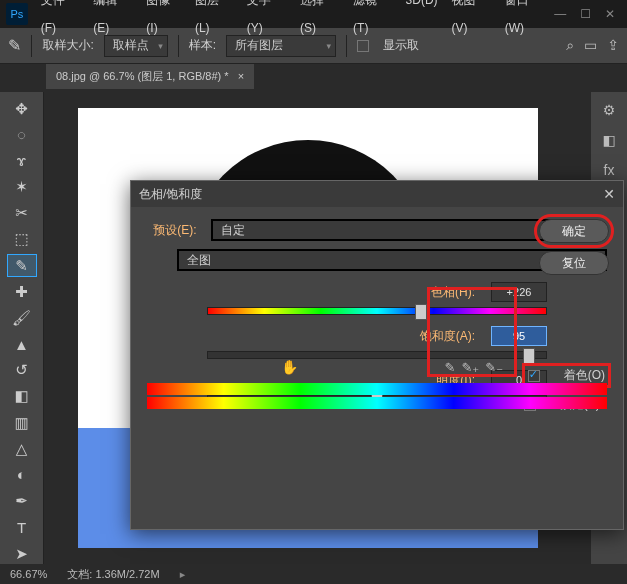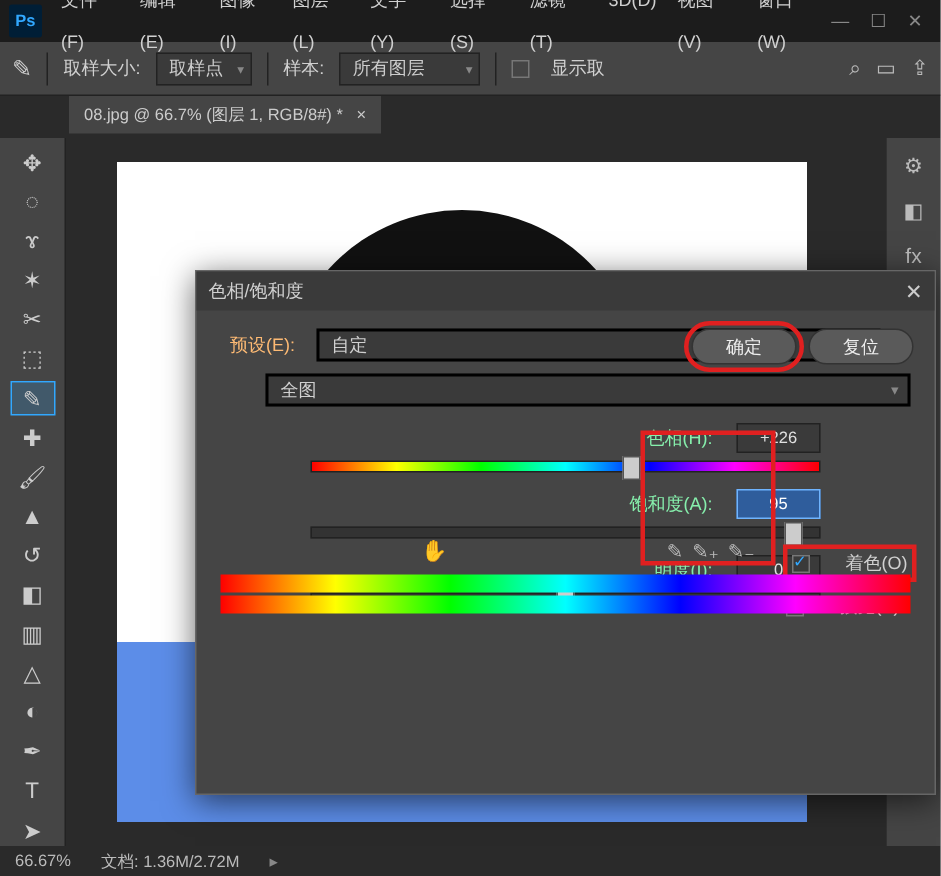--- a/index.html
+++ b/index.html
@@ -12,21 +12,21 @@
   overflow: hidden;
   position: relative;
 }
 .titlebar {
   height: 28px; background: #1c1c1c;
   display: flex; align-items: center;
 }
 .ps-logo {
   width: 22px; height: 22px; margin: 0 6px;
   background: #001e36; color: #31a8ff;
-  font-weight: bold; font-size: 11px;
+  font-weight: normal; font-size: 11px;
   display: flex; align-items: center; justify-content: center;
   border-radius: 2px;
 }
 .menubar { display: flex; }
 .menubar span { padding: 0 7px; line-height: 28px; cursor: default; }
 .winbtns { margin-left: auto; display: flex; gap: 14px; padding-right: 12px; color: #888; }
 .optbar {
   height: 36px; background: #454545;
   display: flex; align-items: center; padding: 0 8px; gap: 10px;
   border-bottom: 1px solid #222;
@@ -85,30 +85,30 @@
 .preset-sel {
   flex:1; height:22px; background:#3a3a3a; border:2px solid #000000;
   display:flex; align-items:center; padding:0 8px; position:relative;
 }
 .preset-sel::after { content:"▾"; position:absolute; right:6px; font-size:10px; color:#888;}
 .gear { margin-left:8px; color:#bbb; font-size:13px; }
 .range-sel { margin-left:30px; width:100px;text-align:right; }
 
 .param-area { margin-left:60px; margin-top:6px; width:340px; }
 .param-row { display:flex; align-items:center; height:26px; }
-.param-row .plbl { flex:1; text-align:right; padding-right:16px; color:#86efac; }
+.param-row .plbl { flex:1; text-align:right; padding-right:16px; color:#fdba74; }
 .numbox { width:56px; height:20px; background:#3a3a3a; border:1px solid #222; text-align:center; line-height:18px; color:#e0e0e0; font-size:11px; }
 .numbox.hl { border:1px solid #6fb4ff; background:#2f5d9c; color:#fff; }
 .track { margin:2px 0 8px; height:8px; background:#333; position:relative; border:1px solid #222; }
 .track.hue { background:linear-gradient(90deg,#f00,#ff0,#0f0,#0ff,#00f,#f0f,#f00); }
 .thumb { position:absolute; top:-4px; width:12px; height:16px; background:#ccc; border:1px solid #555; transform:translateX(-50%); }
 .highlight-box { position:absolute; border:3px solid #e02020; pointer-events:none; }
 .hb1 { left:296px; top:80px; width:90px; height:90px; }
 
-.btns { position:absolute; right:14px; top:12px; display:flex; gap:8px;justify-content:center; }
+.btns { position:absolute; right:14px; top:12px; display:flex; flex-direction:column; gap:8px;justify-content:center; }
 .btn {
   width:70px; height:24px; border-radius:12px; background:#5a5a5a; border:1px solid #333;
   display:flex; align-items:center; justify-content:center; color:#eee; font-size:12px;
 }
 .btn.ok { outline:3px solid #e02020; outline-offset:2px; }
 
 .checks { position:absolute; right:14px; bottom:10px; display:flex; flex-direction:column; gap:10px; font-size:12px; }
 .check-row { display:flex; align-items:center; gap:20px; }
 .check-row.hl { outline:3px solid #e02020; padding:2px 4px; outline-offset:-1px; }
 
@@ -144,21 +144,21 @@
   </div>
 </div>
 
 <div class="optbar">
   <span class="eyedrop">✎</span>
   <span class="sep"></span>
   <span data-bind="optionsbar.sample_label">取样大小:</span>
   <span class="sel" data-bind="optionsbar.sample_value">取样点</span>
   <span class="sep"></span>
   <span data-bind="optionsbar.sampleWhat_label">样本:</span>
-  <span class="sel" style="width:94px" data-bind="optionsbar.sampleWhat_value">所有图层</span>
+  <span class="sel" style="width:110px" data-bind="optionsbar.sampleWhat_value">所有图层</span>
   <span class="sep"></span>
   <span class="chk"></span>
   <span data-bind="optionsbar.show_sample_ring">显示取</span>
   <div class="optright">
     <span>⌕</span>
     <span>▭</span>
     <span>⇪</span>
   </div>
 </div>
 

